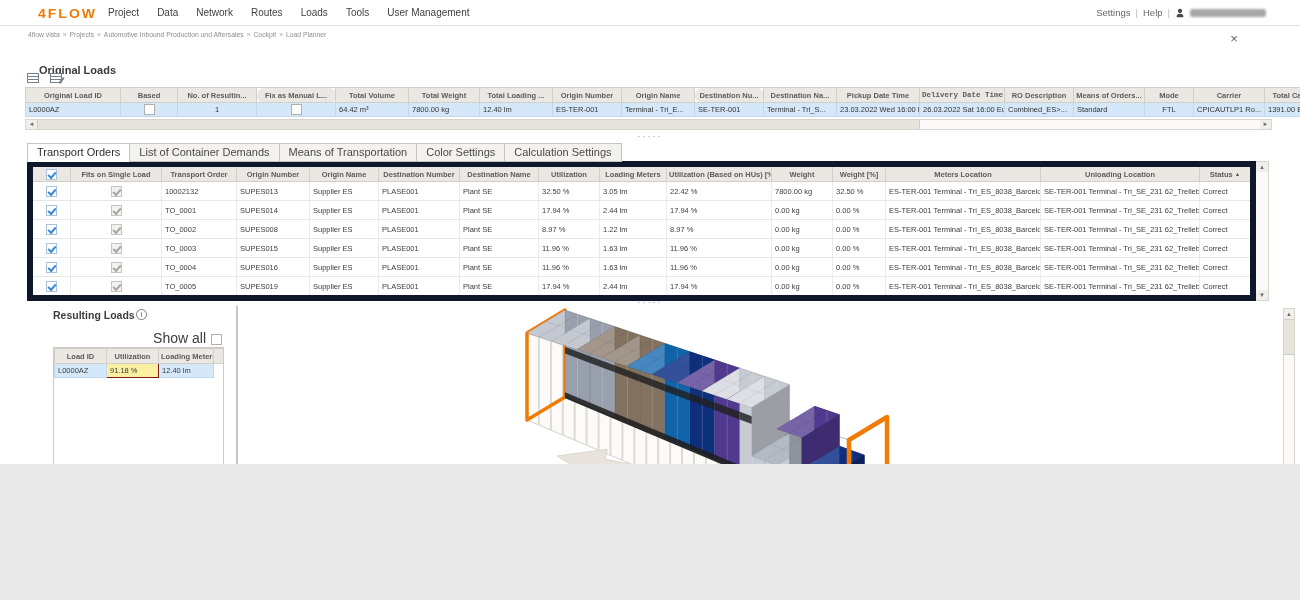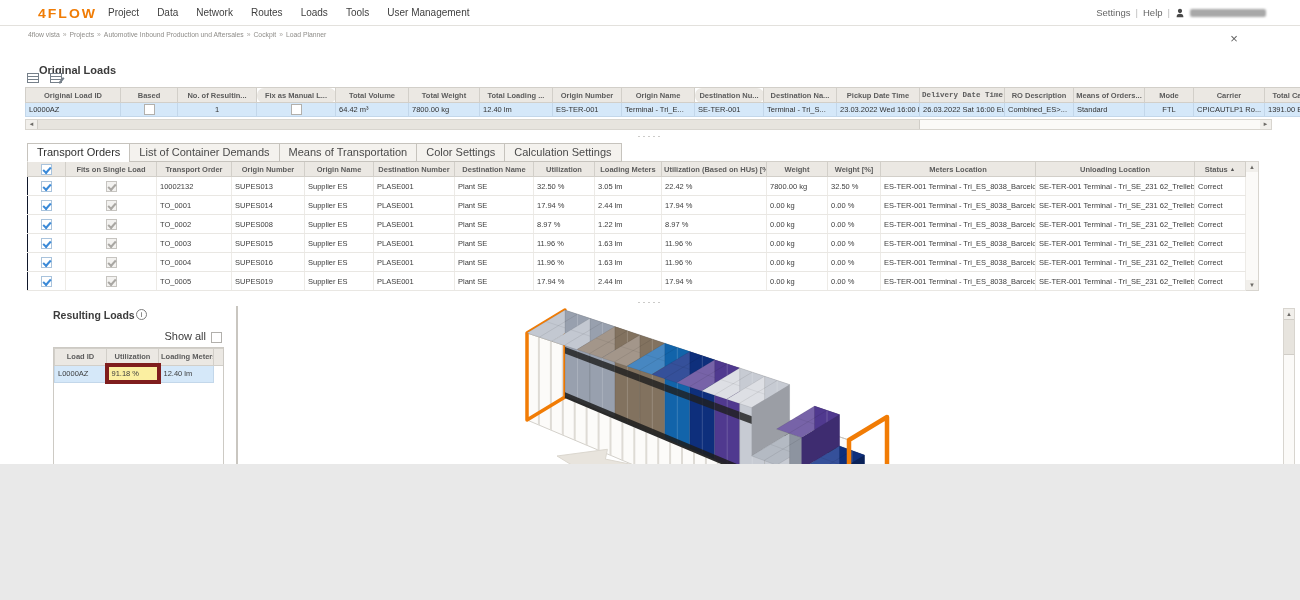--- a/index.html
+++ b/index.html
@@ -37,45 +37,45 @@
   .sb-end{width:11px;background:#f1efeb;font-size:6px;color:#6d6b67;text-align:center;line-height:9px;flex:none;cursor:pointer}
   .sb-track{flex:1;position:relative;cursor:pointer}
   .sb-thumb{position:absolute;top:0;left:0;height:100%;background:#e7e4de;border-left:1px solid #d0cdc7;border-right:1px solid #d0cdc7}
   .splitter{position:absolute;left:0;width:100%;text-align:center;font-size:9px;color:#908e8a;letter-spacing:2px;height:7px;line-height:5px;cursor:row-resize;z-index:4}
   
   .tabs{position:absolute;left:27px;top:143px;display:flex;font-size:11px;height:19px;z-index:3}
   .tab{padding:0 9px;line-height:17px;border:1px solid #c6c3bd;background:#f4f2ee;color:#4a4a4a;cursor:pointer;margin-right:-1px;white-space:nowrap}
   .tab.active{background:#fff;border-bottom-color:#fff;color:#2f2f2f}
   
   .to-wrap{position:absolute;left:27px;top:161px;display:flex;z-index:2}
-  .to-wrap table{width:1147px;border:1px solid #0f172a}
+  .to-wrap table{width:1147px;border:6px solid #0f172a}
   .to-wrap td{border-bottom:1px solid #e9e7e3;border-right:1px solid #edebe7;color:#3c3c3c;height:18px;background:#fff}
   .to-wrap tr{cursor:pointer}
   .to-vscroll{width:13px;display:flex;flex-direction:column;background:#fbfaf8;border:1px solid #d8d5cf;border-left:none;box-sizing:border-box}
   .vs-btn{height:10px;background:#f1efeb;font-size:6px;text-align:center;line-height:10px;color:#6d6b67;flex:none;cursor:pointer}
   .vs-track{flex:1;position:relative;cursor:pointer}
   .vs-thumb{position:absolute;left:0;top:0;width:100%;height:34px;background:#e7e4de;border-top:1px solid #d0cdc7;border-bottom:1px solid #d0cdc7}
   .sort-arrow{font-size:5.5px;margin-left:2px;vertical-align:1px;color:#555}
   
   .cb{display:inline-block;width:11px;height:11px;background:#fff;border:1px solid #a9c3dc;vertical-align:middle;position:relative;box-sizing:border-box;cursor:pointer}
   .cb.checked::after{content:"";position:absolute;left:1px;top:2px;width:6px;height:3px;border-left:2px solid #3b8ad8;border-bottom:2px solid #3b8ad8;transform:rotate(-48deg)}
   .cb.gray{border-color:#c6c4c0;background:#f3f2f0}
   .cb.gray.checked::after{border-color:#a9a7a3}
   .cb.plain{border-color:#b2b0ac}
   
   .rl-title{position:absolute;left:53px;top:309px;font-size:10.5px;font-weight:bold;margin:0}
   .info-icon{position:absolute;left:136px;top:309px;width:11px;height:11px;border:1px solid #7c7c7c;border-radius:50%;font-size:7.5px;line-height:10px;text-align:center;color:#555;cursor:pointer;box-sizing:border-box}
   .info-icon::after{content:"i"}
-  .showall{position:absolute;left:53px;top:330px;width:169px;text-align:right;font-size:11px;color:#3c3c3c}
+  .showall{position:absolute;left:53px;top:330px;width:169px;text-align:right;font-size:14px;color:#3c3c3c}
   .showall .cb{margin-left:5px}
   .rl-wrap{position:absolute;left:53px;top:347px;width:171px;height:183px;border:1px solid #cdcac4;background:#fff;box-sizing:border-box;overflow:hidden}
   .rl-wrap table{width:169px}
   .rl-wrap td{height:13px}
   .cell-blue{background:#d5e8f9;border:1px solid #c3d7ea}
-  .cell-yellow{background:#fbefa1;border:4px solid #7f1d1d}
+  .cell-yellow{background:#fbefa1;border:1px solid #7f1d1d}
   .rl-hscroll{position:absolute;left:27px;top:531px;width:204px}
   .vdivider{position:absolute;left:236px;top:306px;width:2px;height:237px;background:#c9c6c0}
   .vscroll{position:absolute;left:1283px;top:308px;width:12px;height:226px;display:flex;flex-direction:column;background:#fbfaf8;border:1px solid #d8d5cf;box-sizing:border-box}
   
   #scene{position:absolute;left:0;top:0;width:1300px;height:600px;pointer-events:none;z-index:1}
   
   .actions{position:absolute;left:595px;top:568px;display:flex;gap:15px;z-index:4}
   .btn{min-width:66px;height:17px;background:#0d4a5c;color:#fff;font-size:8.5px;text-align:center;line-height:17px;border:none;cursor:pointer;padding:0 10px;font-family:inherit}
   
   .footer{position:absolute;left:0;top:588px;width:100%;height:12px;background:#f1efec;border-top:1px solid #e3e0db}

